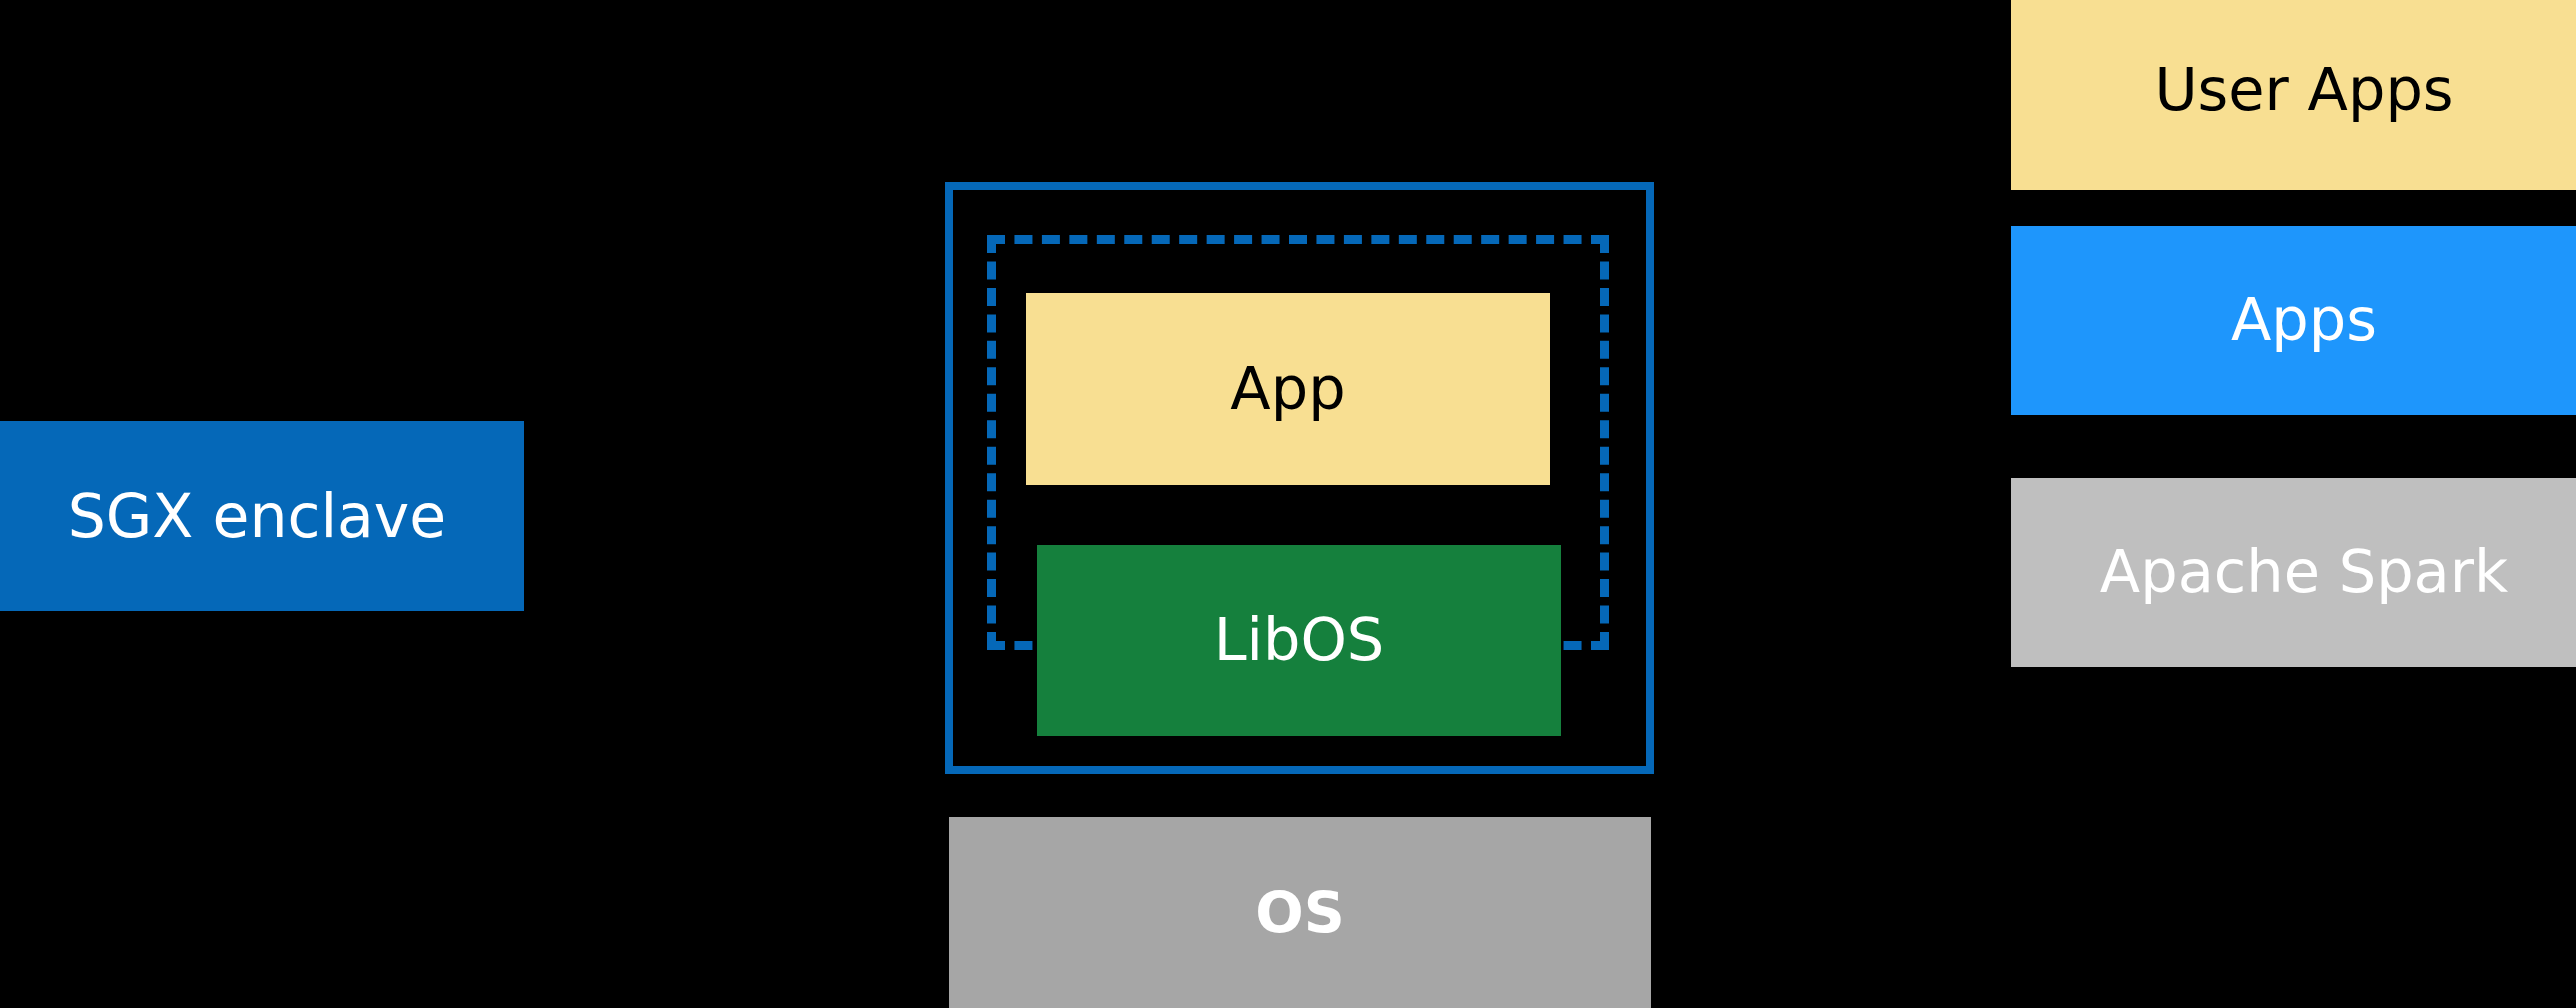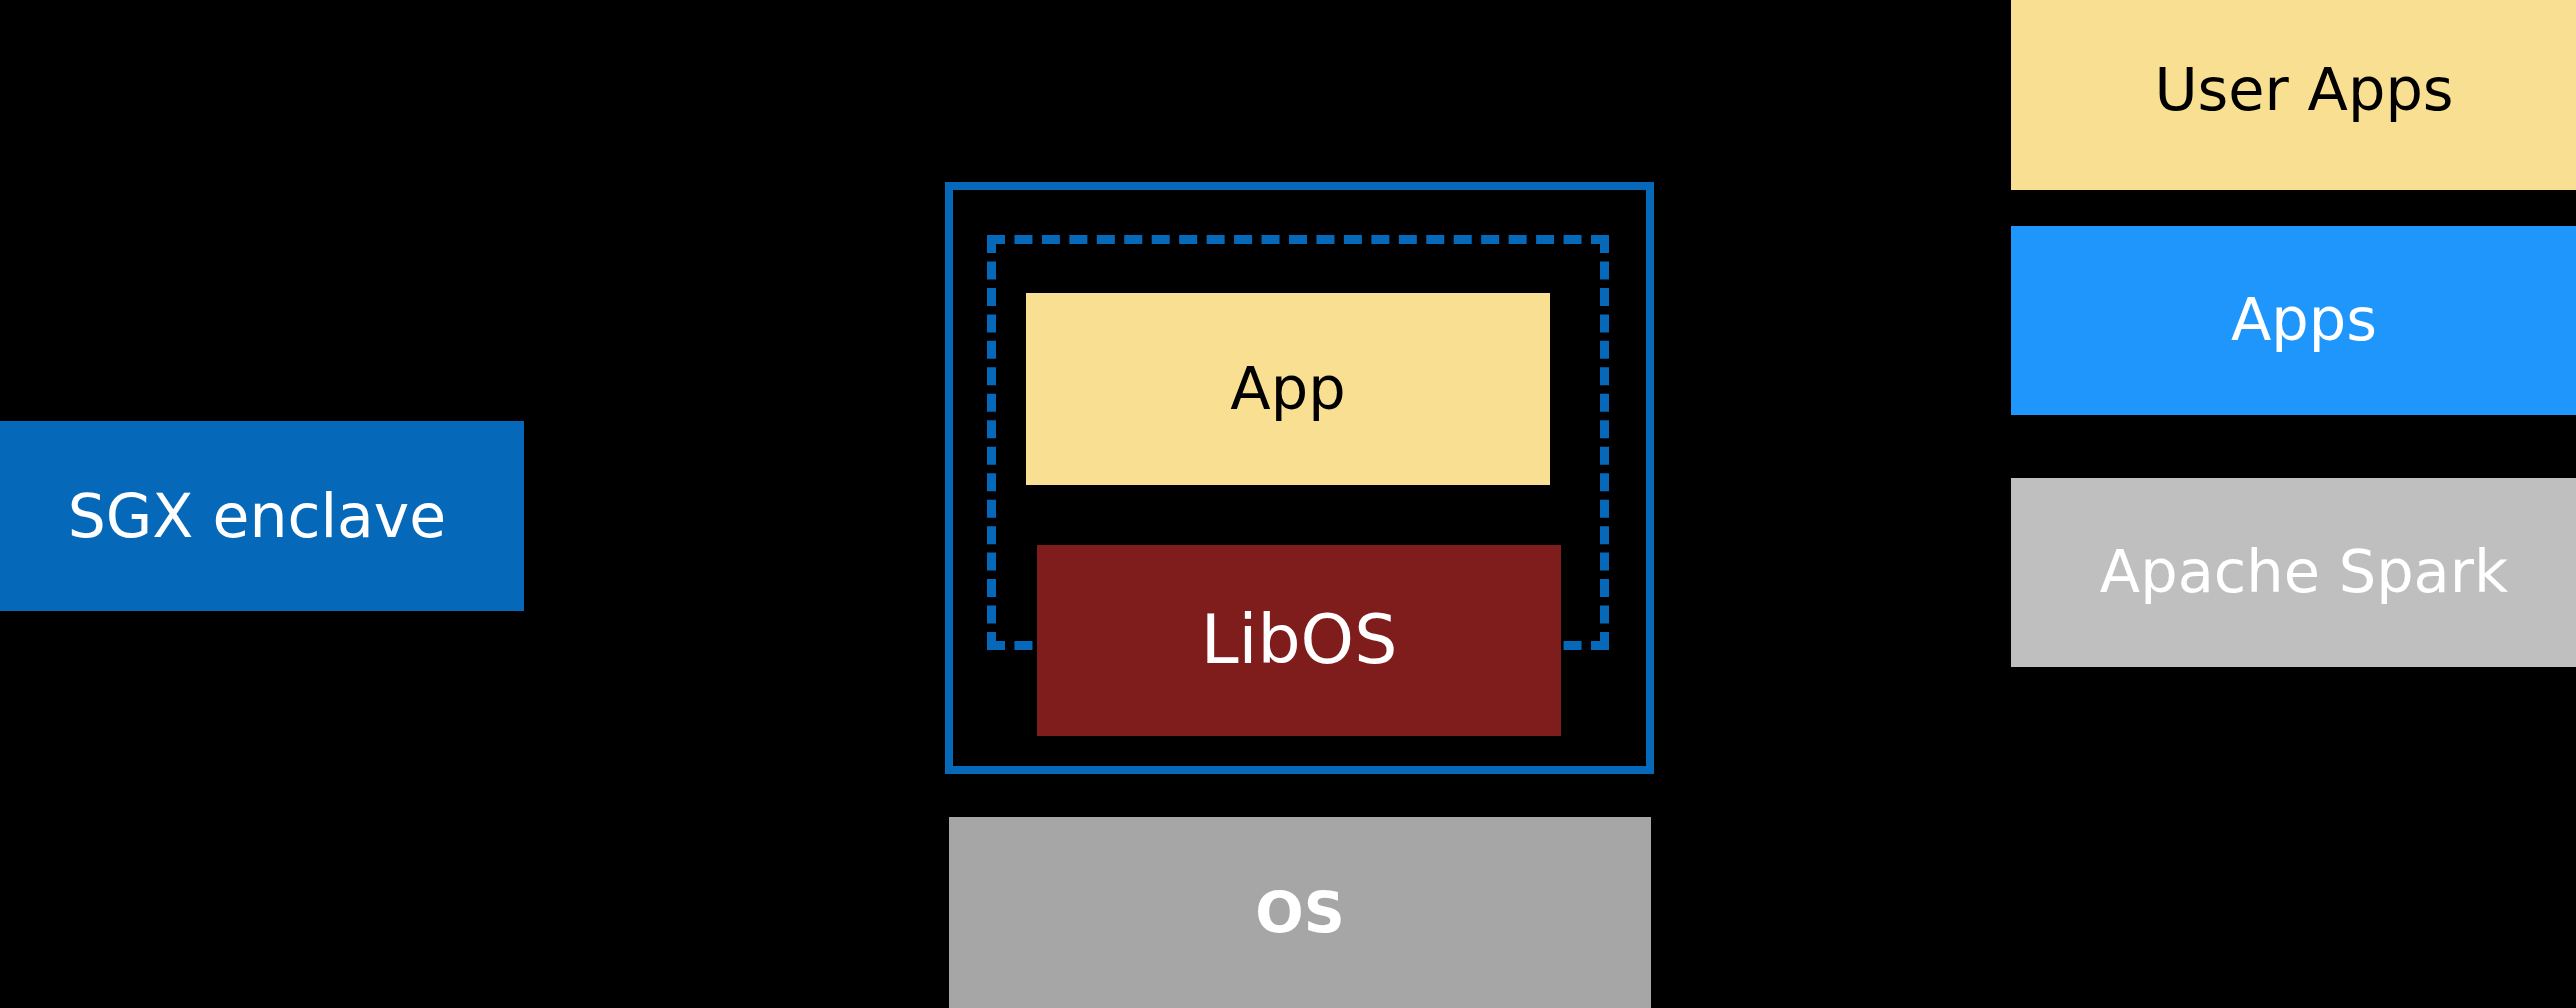--- a/index.html
+++ b/index.html
@@ -68,23 +68,23 @@
     background: #f8df92;
     color: #000000;
     font-size: 59px;
     font-weight: 400;
   }
   #libos-box {
     left: 1037px;
     top: 545px;
     width: 524px;
     height: 191px;
-    background: #7f1d1d;
+    background: #15803d;
     color: #ffffff;
-    font-size: 68px;
+    font-size: 59px;
     font-weight: 400;
   }
   #os-box {
     left: 949px;
     top: 817px;
     width: 702px;
     height: 218px;
     background: #a6a6a6;
     color: #ffffff;
     font-size: 57px;

